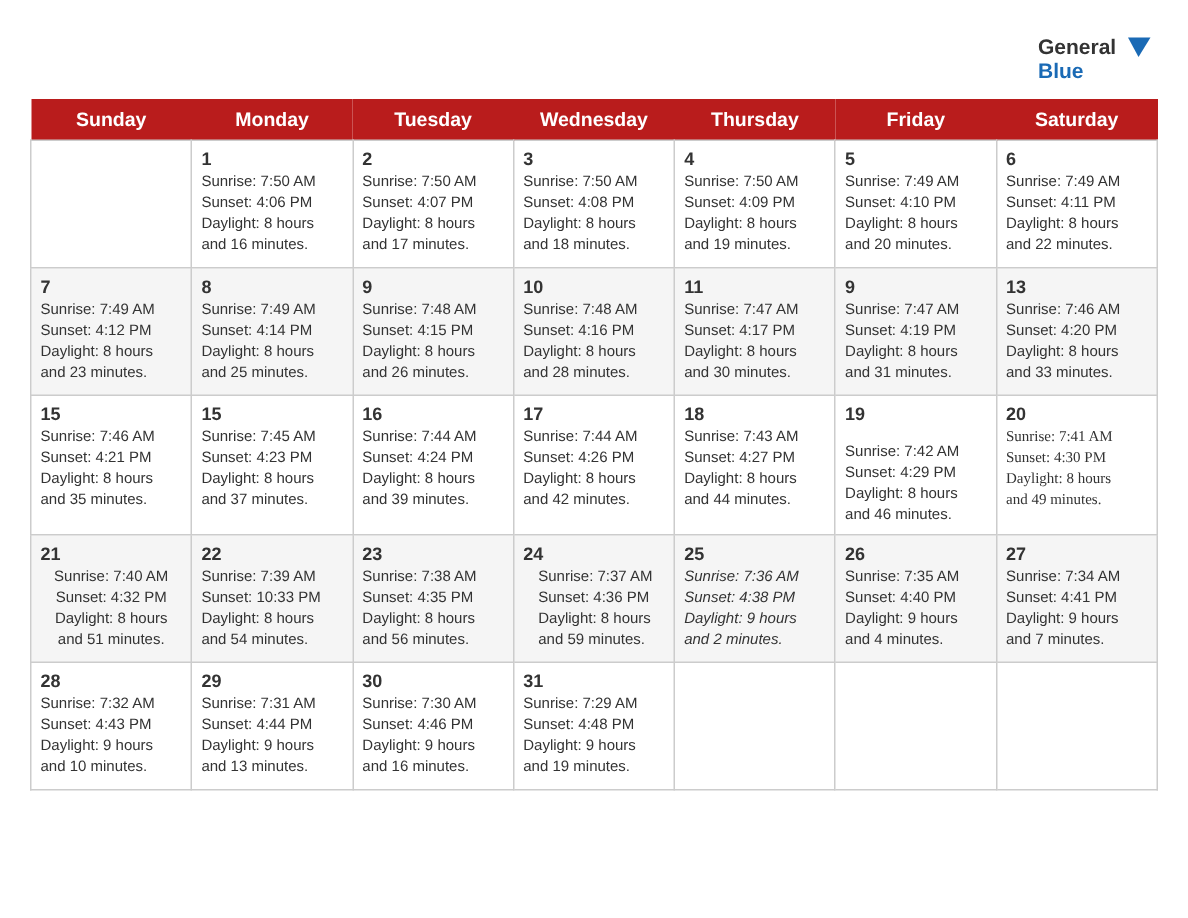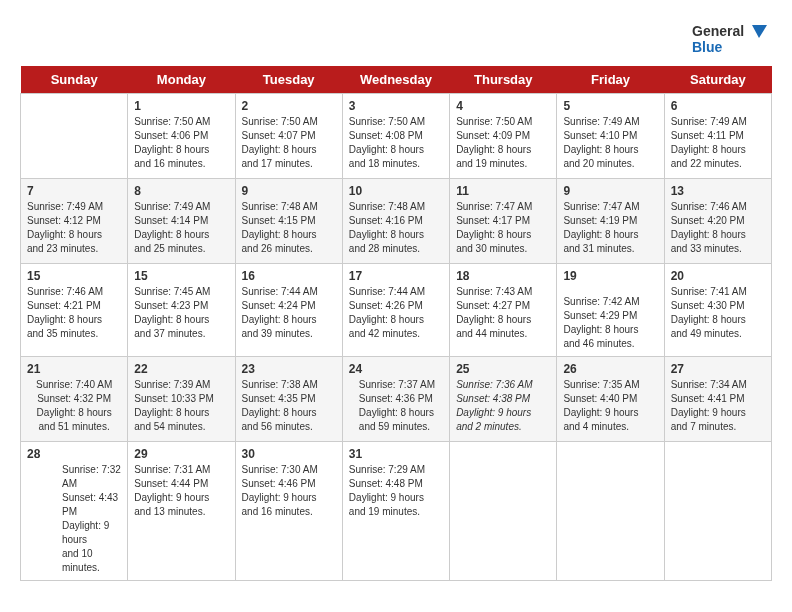--- a/index.html
+++ b/index.html
@@ -235,21 +235,21 @@
         </td>
         <td>
           <div class="day-number">19</div>
           <div class="day-info" style="white-space: pre-line; margin-top: 12px;">Sunrise: 7:42 AM
 Sunset: 4:29 PM
 Daylight: 8 hours
 and 46 minutes.</div>
         </td>
         <td>
           <div class="day-number">20</div>
-          <div class="day-info" style="white-space: pre-line;">Sunrise: 7:41 AM
+          <div class="day-info" style="white-space: pre-line; font-family: Liberation Serif, serif;">Sunrise: 7:41 AM
 Sunset: 4:30 PM
 Daylight: 8 hours
 and 49 minutes.</div>
         </td>
       </tr>
       <tr>
         <td>
           <div class="day-number">21</div>
           <div class="day-info" style="white-space: pre-line; text-align: center;">Sunrise: 7:40 AM
 Sunset: 4:32 PM
@@ -295,21 +295,21 @@
           <div class="day-number">27</div>
           <div class="day-info" style="white-space: pre-line;">Sunrise: 7:34 AM
 Sunset: 4:41 PM
 Daylight: 9 hours
 and 7 minutes.</div>
         </td>
       </tr>
       <tr>
         <td>
           <div class="day-number">28</div>
-          <div class="day-info" style="white-space: pre-line; margin-left: 35px;">Sunrise: 7:32 AM
+          <div class="day-info" style="white-space: pre-line;">Sunrise: 7:32 AM
 Sunset: 4:43 PM
 Daylight: 9 hours
 and 10 minutes.</div>
         </td>
         <td>
           <div class="day-number">29</div>
           <div class="day-info" style="white-space: pre-line;">Sunrise: 7:31 AM
 Sunset: 4:44 PM
 Daylight: 9 hours
 and 13 minutes.</div>

